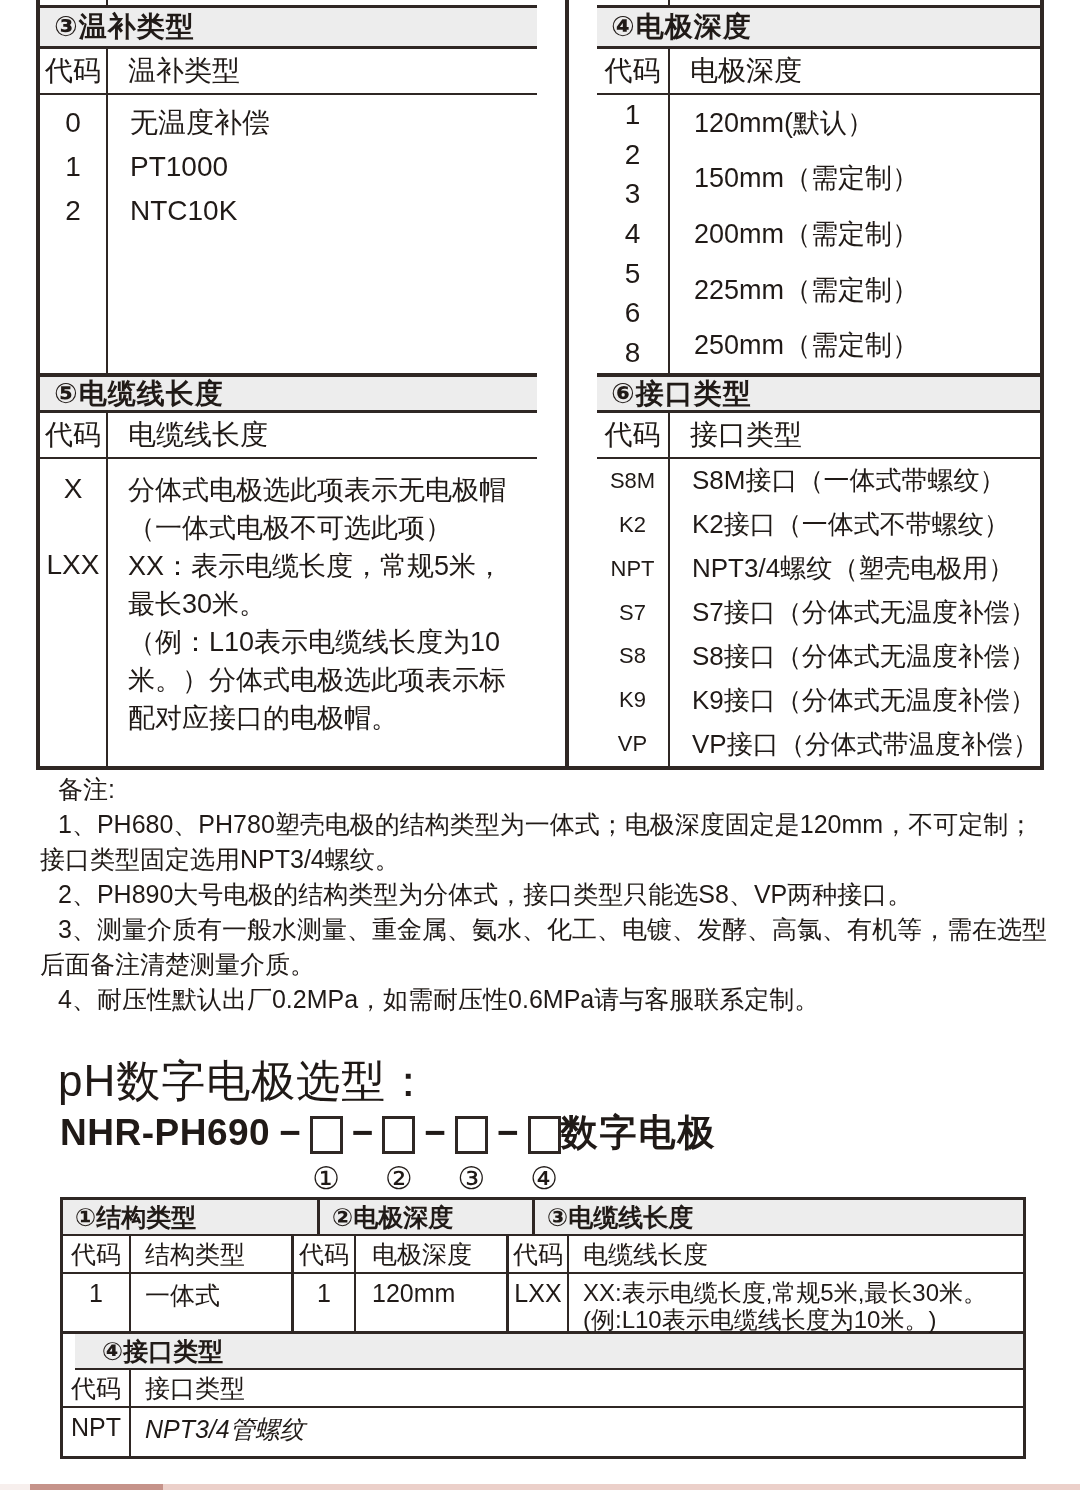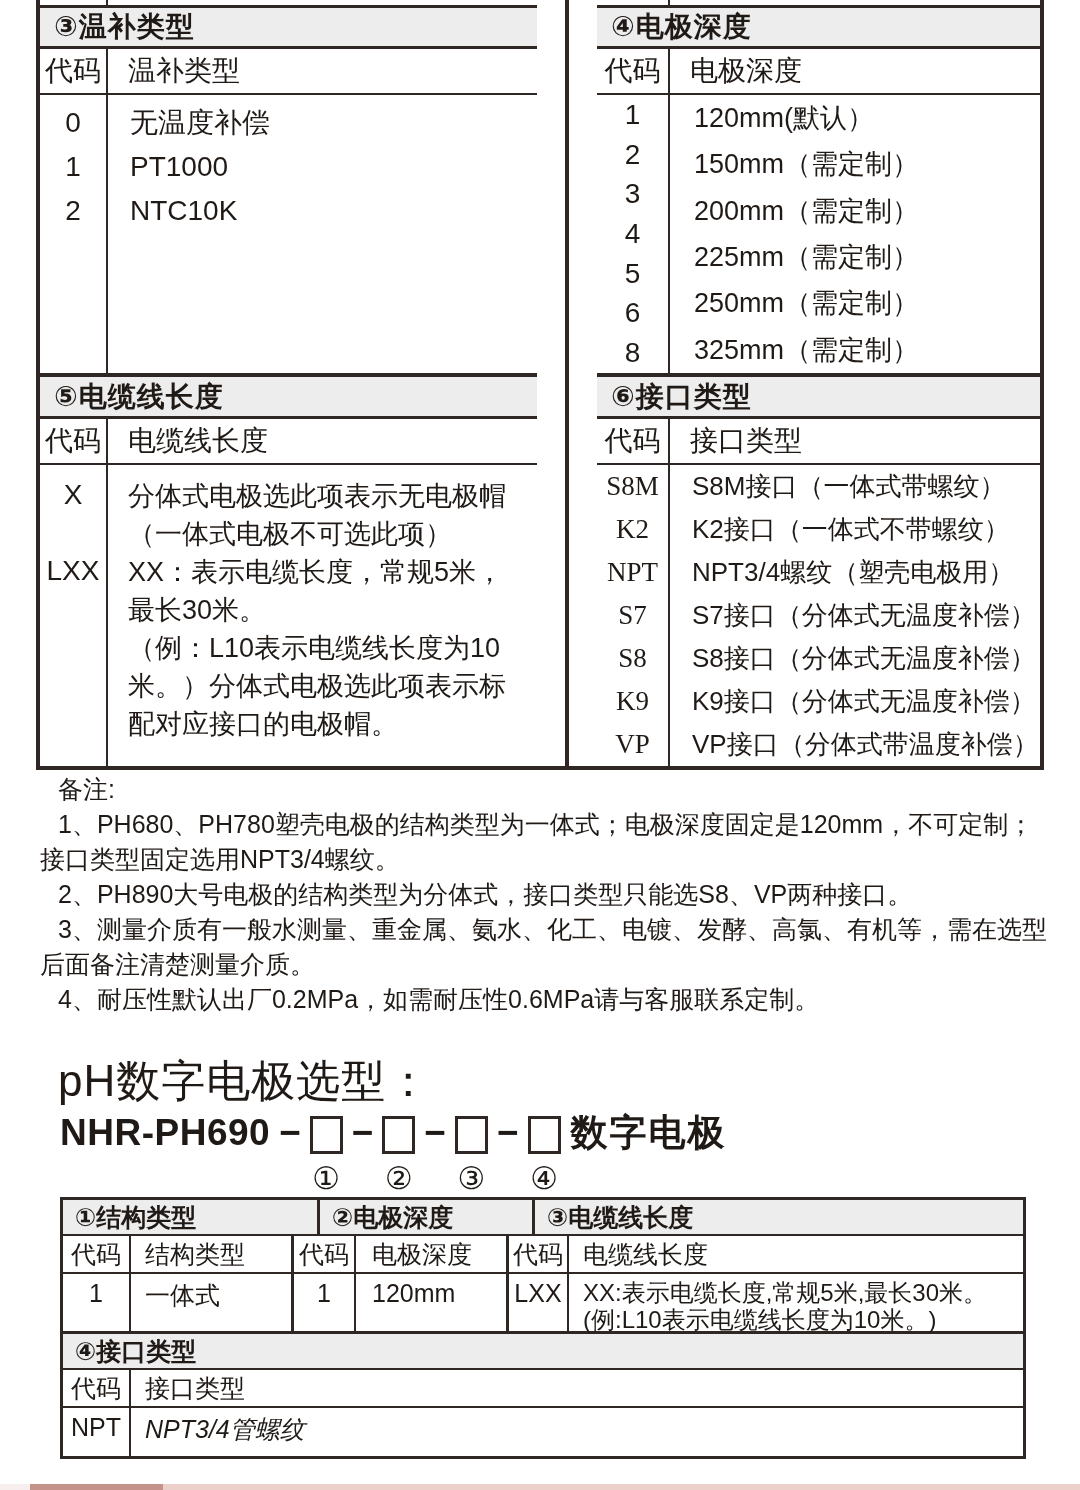--- a/index.html
+++ b/index.html
@@ -31,21 +31,21 @@
   .sliver{height:8px;border-bottom:3px solid var(--bd);display:flex;}
   .sliver .sc1{border-right:2px solid var(--bd);}
   .half-left .sc1{width:68px;}
   .half-right .sc1{width:73px;}
 
   .hband{
     height:41px;background:var(--band);border-bottom:3px solid var(--bd);
     font-weight:700;font-size:28px;display:flex;align-items:center;padding-left:14px;
     letter-spacing:1px;
   }
-  .hband.second{border-top:4px solid var(--bd);height:46px;}
+  .hband.second{border-top:4px solid var(--bd);height:40px;}
 
   .subhead{height:46px;border-bottom:2px solid var(--bd);display:flex;font-size:28px;align-items:stretch;}
   .codehead{display:flex;align-items:center;justify-content:center;border-right:2px solid var(--bd);flex:none;}
   .half-left .codehead{width:68px;}
   .half-right .codehead{width:73px;}
   .deschead{flex:1;display:flex;align-items:center;padding-left:20px;}
 
   .tbody{display:flex;align-items:stretch;font-size:28px;}
   .tbody .codecol{border-right:2px solid var(--bd);flex:none;display:flex;flex-direction:column;align-items:center;}
   .half-left .tbody .codecol{width:68px;}
@@ -64,21 +64,21 @@
 
   .tbody-5{flex:1;}
   .tbody-5 .codecol{position:relative;}
   .code-x{position:absolute;top:14px;}
   .code-lxx{position:absolute;top:90px;}
   .tbody-5 .desccol{padding:12px 0 0 20px;}
   .tbody-5 .dline{line-height:38px;font-size:27px;white-space:nowrap;}
 
   .tbody-6{flex:1;}
   .tbody-6 .codecol,.tbody-6 .desccol{justify-content:space-around;}
-  .tbody-6 .crow{flex:1;display:flex;align-items:center;justify-content:center;font-size:27px;font-family:Liberation Serif, serif;}
+  .tbody-6 .crow{flex:1;display:flex;align-items:center;justify-content:center;font-size:22px;}
   .tbody-6 .drow{flex:1;display:flex;align-items:center;padding-left:22px;font-size:26px;white-space:nowrap;}
 
   
   .notes{position:absolute;left:0;top:772px;width:881px;font-size:25px;}
   .note-line{line-height:35px;padding-left:58px;white-space:nowrap;}
   .note-line.wrap{padding-left:40px;}
 
   
   .sel-heading{
     position:absolute;left:58px;top:1052px;
@@ -92,21 +92,21 @@
   .dash{margin:0 9px;font-weight:700;}
   .slot{position:relative;display:inline-flex;}
   .slot-box{
     width:33px;height:38px;border:3px solid var(--bd);display:inline-block;margin-top:4px;
     background:#fff;
   }
   .circ{
     position:absolute;top:48px;left:50%;transform:translateX(-50%);
     font-size:31px;font-weight:400;
   }
-  .suffix{margin-left:10px;letter-spacing:2px;}
+  .suffix{letter-spacing:2px;}
 
   
   .order-table{
     position:absolute;left:60px;top:1197px;width:966px;
     border:3px solid var(--bd);display:flex;flex-direction:column;background:#fff;
   }
   .bt-band{height:36px;background:var(--band);border-bottom:2px solid var(--bd);display:flex;font-weight:700;font-size:25px;align-items:stretch;}
   .bt-band .bt-title{display:flex;align-items:center;padding-left:12px;white-space:nowrap;}
   .bt-t1{width:257px;border-right:3px solid var(--bd);}
   .bt-t2{width:215px;border-right:3px solid var(--bd);}
@@ -117,21 +117,21 @@
   .bt-c{display:flex;align-items:center;justify-content:center;flex:none;}
   .bt-code1{width:68px;border-right:2px solid var(--bd);}
   .bt-desc1{width:163px;border-right:3px solid var(--bd);justify-content:flex-start;padding-left:14px;}
   .bt-code2{width:62px;border-right:2px solid var(--bd);}
   .bt-desc2{width:153px;border-right:3px solid var(--bd);justify-content:flex-start;padding-left:16px;}
   .bt-code3{width:60px;border-right:2px solid var(--bd);}
   .bt-desc3{flex:1;justify-content:flex-start;padding-left:14px;}
   .bt-body .bt-c{align-items:flex-start;padding-top:5px;}
   .bt-body .bt-code1,.bt-body .bt-code2,.bt-body .bt-code3{align-items:flex-start;}
   .bt-desc3-lines{display:flex;flex-direction:column;line-height:27px;font-size:24px;white-space:nowrap;}
-  .bt-band2{height:36px;background:var(--band);border-bottom:2px solid var(--bd);display:flex;align-items:center;padding-left:12px;font-weight:700;font-size:25px;}
+  .bt-band2{height:36px;background:var(--band);border-bottom:2px solid var(--bd);display:flex;align-items:center;padding-left:27px;font-weight:700;font-size:25px;margin-left:12px;}
   .bt-sub2{height:38px;border-bottom:2px solid var(--bd);}
   .bt-body2{height:48px;}
   .bt-desc-wide{flex:1;justify-content:flex-start;padding-left:14px;}
 
   
   .strip{position:absolute;left:0;top:1484px;width:1080px;height:6px;display:flex;}
   .strip .s1{width:30px;}
   .strip .s2{width:133px;}
   .strip .s3{flex:1;}
 </style>
@@ -214,21 +214,20 @@
           <div class="crow">5</div>
           <div class="crow">6</div>
           <div class="crow">8</div>
         </div>
         <div class="desccol">
           <div class="drow">120mm(默认）</div>
           <div class="drow">150mm（需定制）</div>
           <div class="drow">200mm（需定制）</div>
           <div class="drow">225mm（需定制）</div>
           <div class="drow">250mm（需定制）</div>
-          <div class="drow">325mm（需定制）</div>
         </div>
       </div>
 
       <div class="hband second">
         <span>⑥接口类型</span>
       </div>
       <div class="subhead">
         <div class="codehead">代码</div>
         <div class="deschead">接口类型</div>
       </div>

